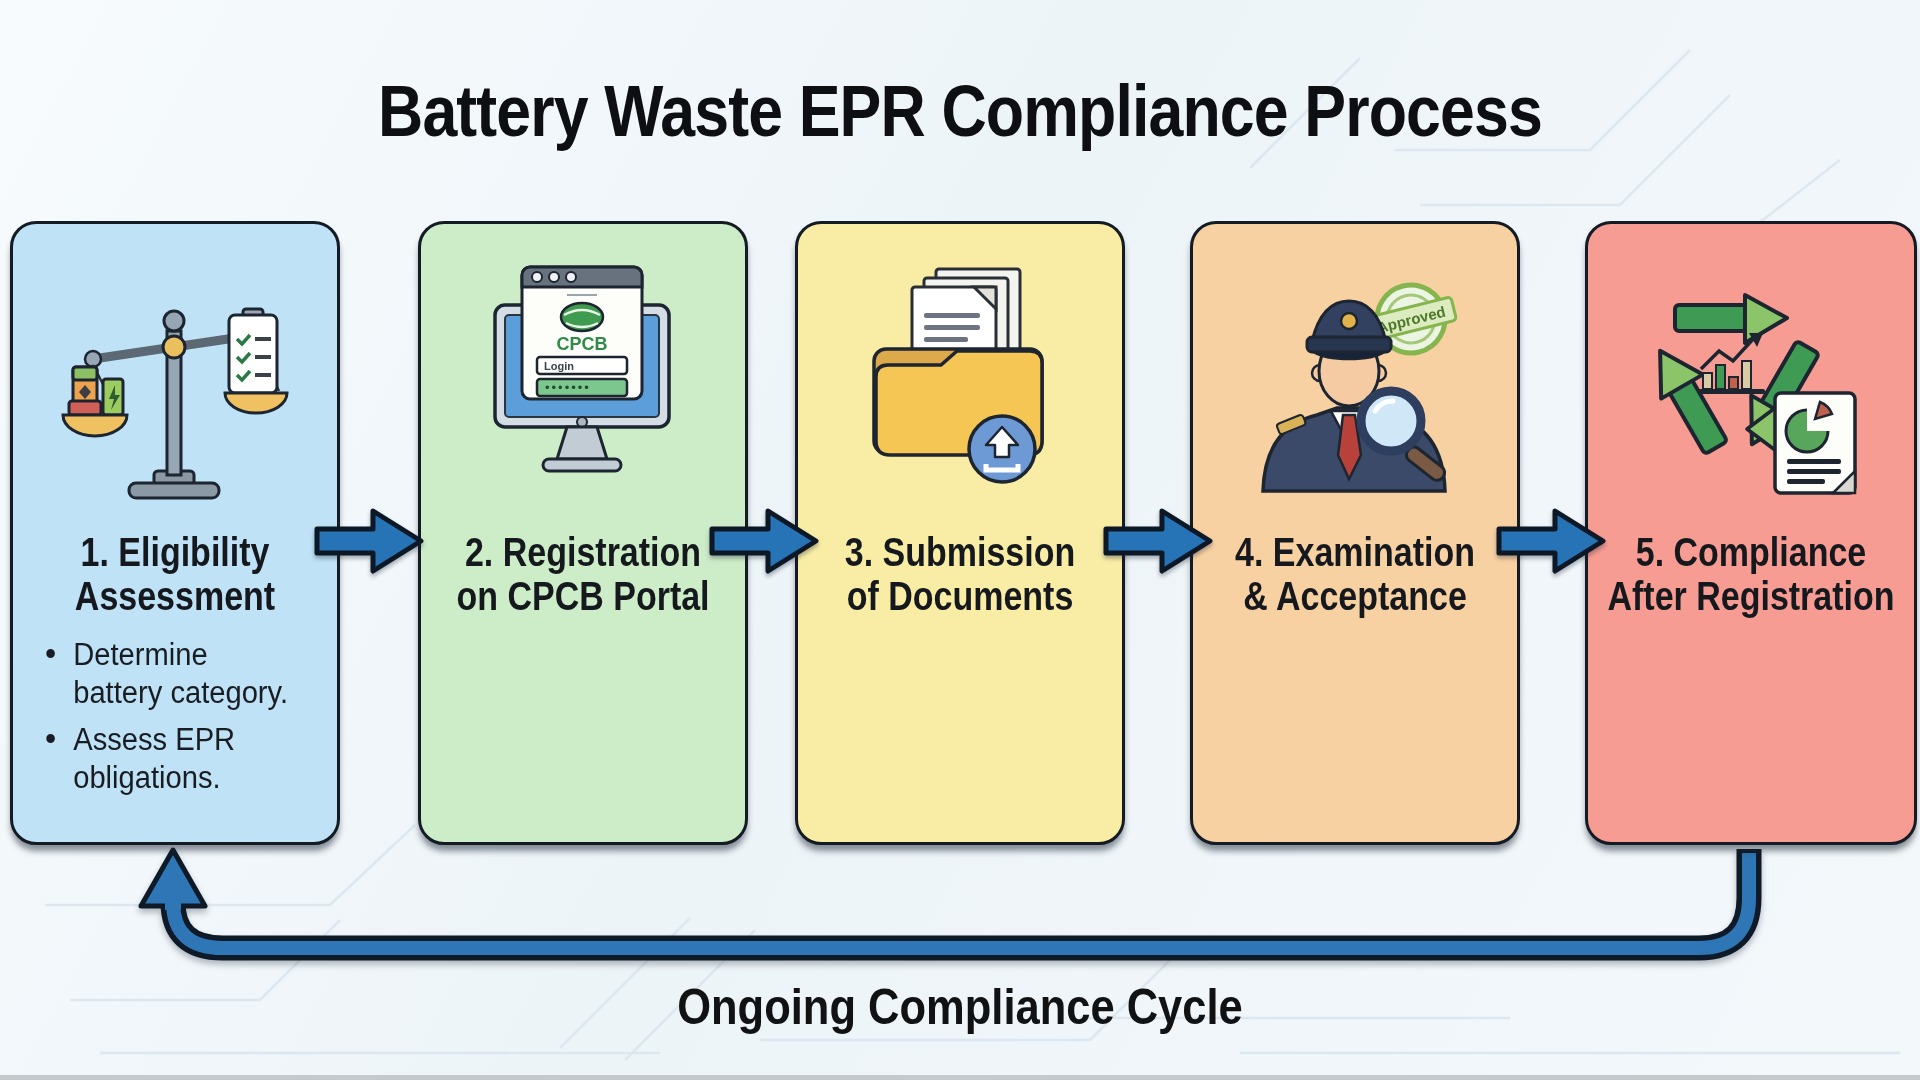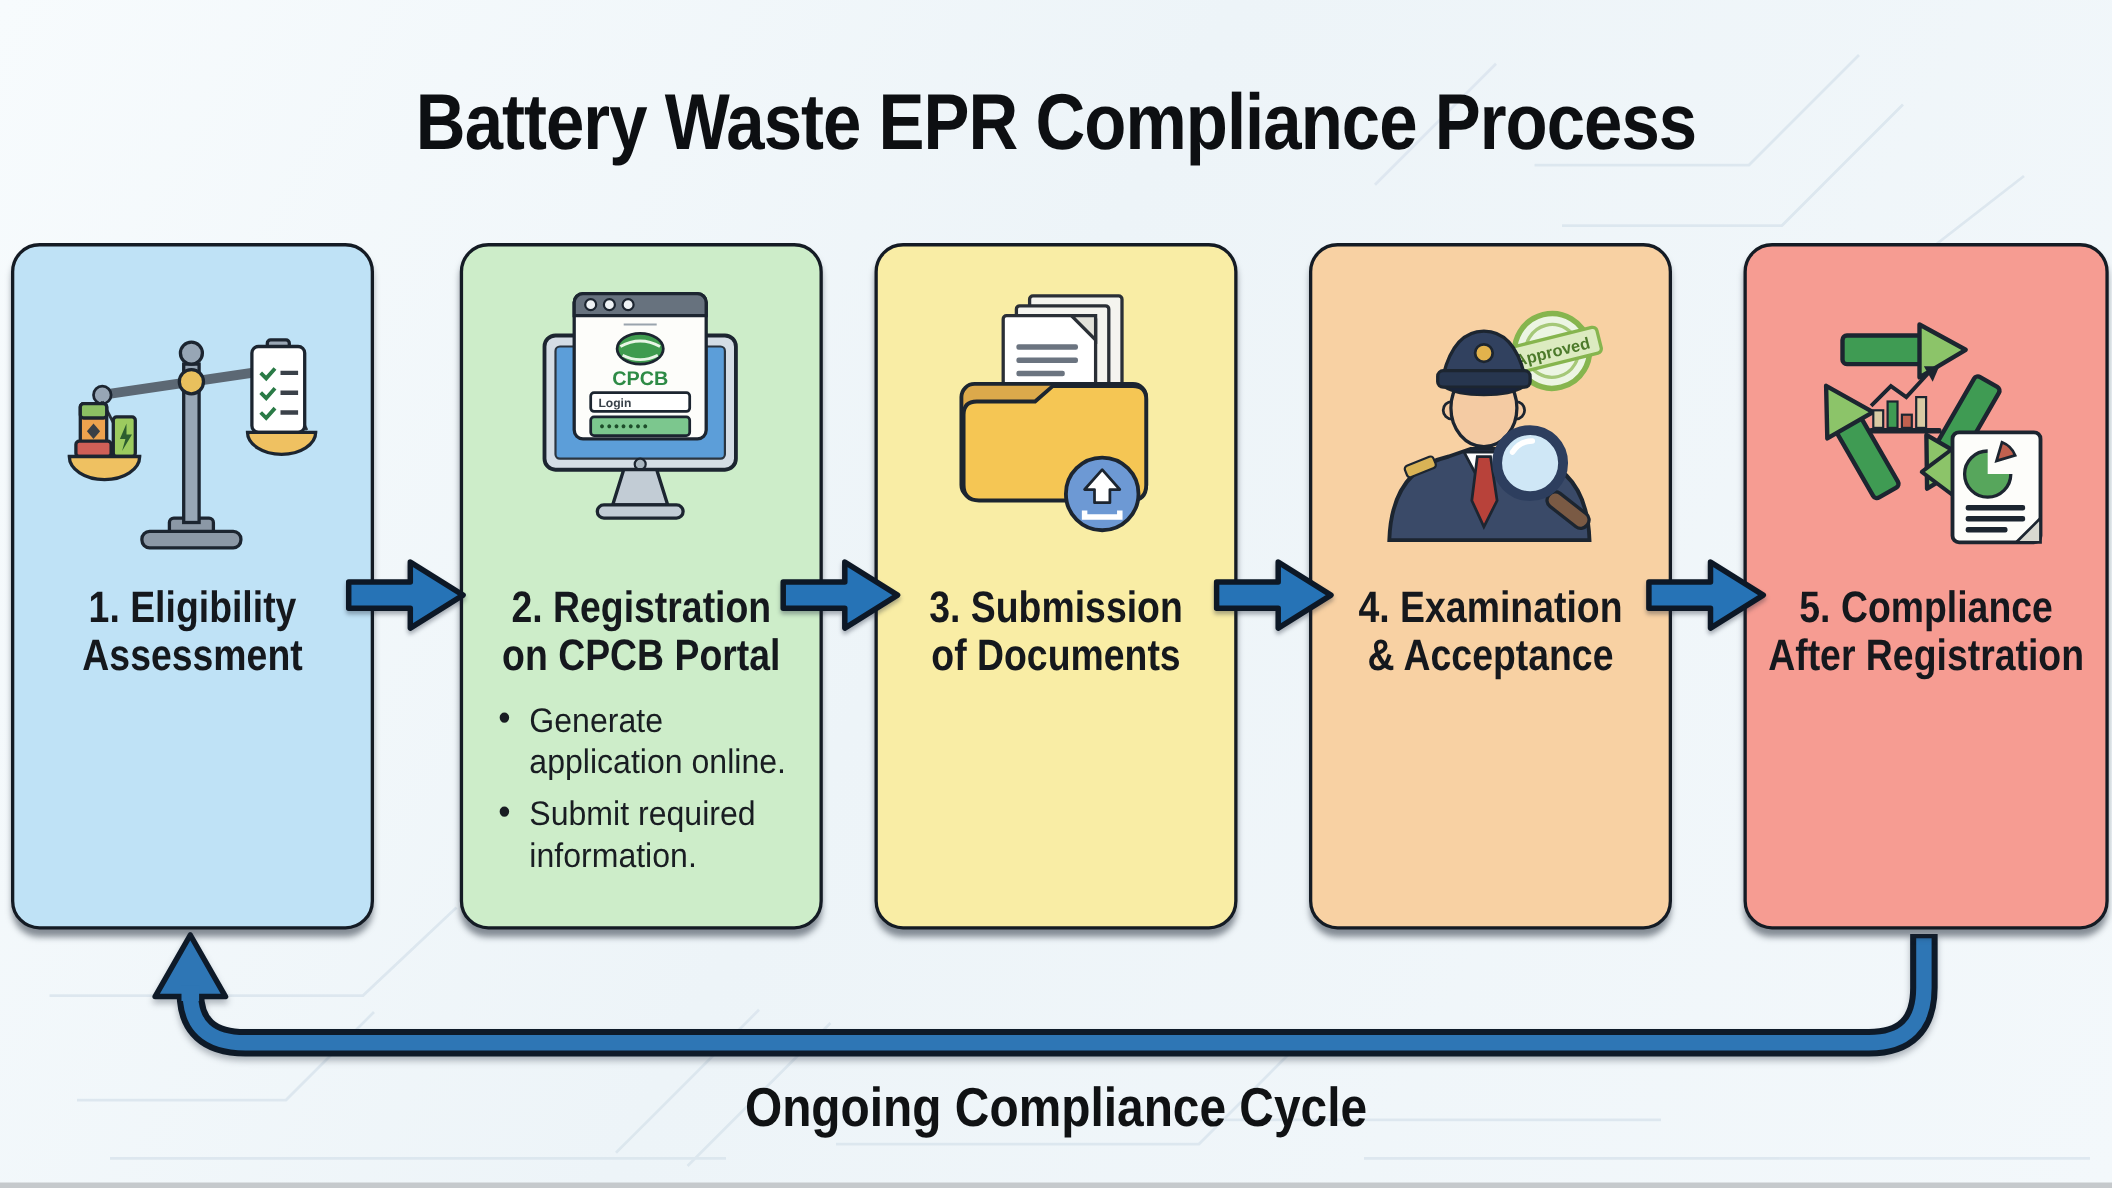--- a/index.html
+++ b/index.html
@@ -101,20 +101,26 @@
             <line x1="196" y1="86" x2="212" y2="86"></line>
             <line x1="196" y1="104" x2="212" y2="104"></line>
             <line x1="196" y1="122" x2="212" y2="122"></line>
           </g>
           <path d="M166 140 a31 20 0 0 0 62 0 z" fill="#efc161"></path>
         </g>
       </svg>
     </div>
     <div class="card-title">1. Eligibility
 Assessment</div>
+    <div class="bullets">
+      <div class="bullet">Determine
+battery category.</div>
+      <div class="bullet">Assess EPR
+obligations.</div>
+    </div>
   </div>
 
   <div class="card card2">
     <div class="icon-wrap">
       <svg width="232" height="252" viewBox="0 0 232 252">
         <rect x="28" y="52" width="174" height="122" rx="10" fill="#d4dde5" stroke="#1c2530" stroke-width="3.5"></rect>
         <rect x="38" y="62" width="154" height="102" rx="4" fill="#5c9ed9" stroke="#2a3540" stroke-width="2"></rect>
         <rect x="55" y="14" width="120" height="132" rx="8" fill="#fdfdfa" stroke="#1c2530" stroke-width="3"></rect>
         <path d="M55 34 v-12 a8 8 0 0 1 8 -8 h104 a8 8 0 0 1 8 8 v12 z" fill="#67727e" stroke="#1c2530" stroke-width="3"></path>
         <circle cx="70" cy="24" r="5" fill="#eef2f5" stroke="#1c2530" stroke-width="2"></circle>
@@ -128,26 +134,20 @@
         <text x="77" y="117" font-size="11" font-weight="bold" fill="#3a424a">Login</text>
         <rect x="70" y="126" width="90" height="17" rx="3" fill="#7cc78e" stroke="#1c2530" stroke-width="2.5"></rect>
         <text x="78" y="139" font-size="13" letter-spacing="2" fill="#1d4d2a">•••••••</text>
         <circle cx="115" cy="169" r="5" fill="#aab6c0" stroke="#1c2530" stroke-width="2"></circle>
         <polygon points="100,174 130,174 140,206 90,206" fill="#c2ccd5" stroke="#1c2530" stroke-width="3"></polygon>
         <rect x="76" y="206" width="78" height="12" rx="6" fill="#c2ccd5" stroke="#1c2530" stroke-width="3"></rect>
       </svg>
     </div>
     <div class="card-title">2. Registration
 on CPCB Portal</div>
-    <div class="bullets">
-      <div class="bullet">Generate
-application online.</div>
-      <div class="bullet">Submit required
-information.</div>
-    </div>
   </div>
 
   <div class="card card3">
     <div class="icon-wrap">
       <svg width="232" height="252" viewBox="0 0 232 252">
         <g stroke="#2a2f36" stroke-width="3" fill="#f4f4ef">
           <rect x="92" y="16" width="84" height="104" rx="3"></rect>
           <rect x="80" y="25" width="84" height="104" rx="3"></rect>
           <rect x="68" y="34" width="84" height="106" rx="3" fill="#ffffff"></rect>
           <polygon points="130,34 152,34 152,56" fill="#e2e2da"></polygon>

